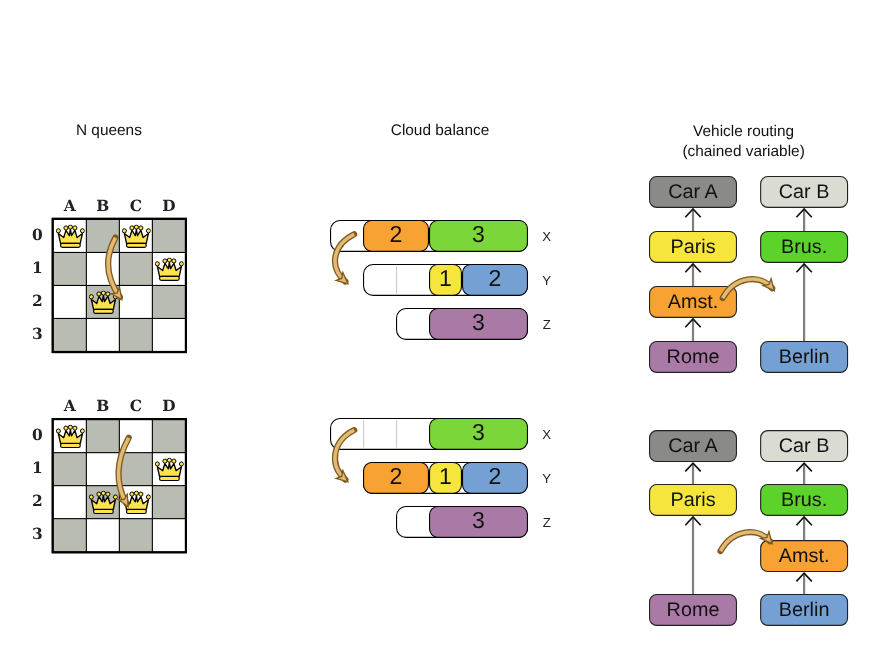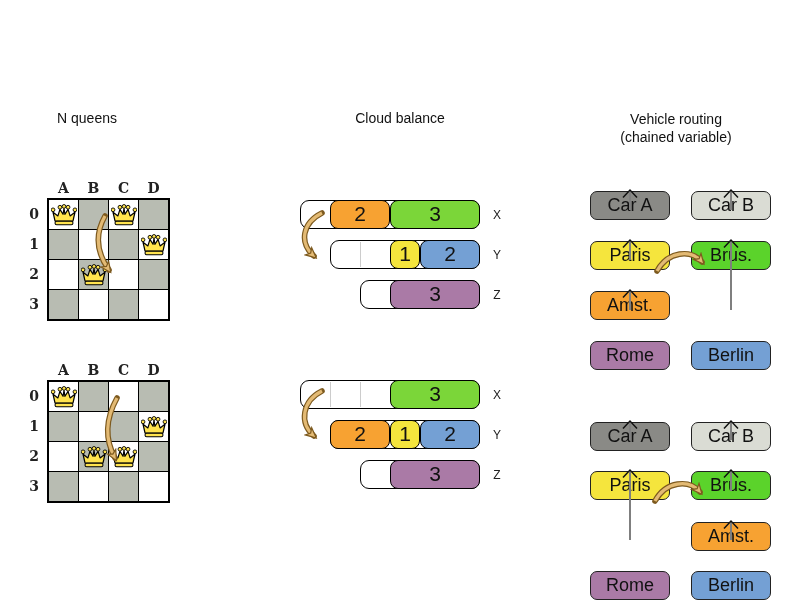--- a/index.html
+++ b/index.html
@@ -2,38 +2,38 @@
 <html><head>
 <meta charset="utf-8">
 <style>
   html,body{margin:0;padding:0;background:#fff;}
   #page{position:relative;width:800px;height:600px;background:#fff;overflow:hidden;
         font-family:"Liberation Sans",sans-serif;color:#111;}
   .abs{position:absolute;}
   .title{left:0;top:31px;width:800px;text-align:center;font-size:31px;color:#000;}
   .subtitle{left:0;top:67px;width:800px;text-align:center;font-size:13px;color:#111;}
   .section-label{font-size:14px;color:#111;text-align:center;}
-  #nq-label{left:27px;top:110px;width:120px;}
+  #nq-label{left:39px;top:110px;width:120px;}
   #cloud-label{left:320px;top:110px;width:160px;}
   #vr-label{left:579px;top:110px;width:194px;line-height:18px;}
   .host{position:absolute;left:0;top:0;width:0;height:0;overflow:visible;}
   .board-grid{position:absolute;display:grid;grid-template-columns:repeat(4,29px);
         grid-template-rows:repeat(4,29px);gap:1px;background:#000;border:2px solid #000;}
   .cell{width:29px;height:29px;}
   .board-label{position:absolute;font-family:"DejaVu Serif",serif;font-weight:600;
         font-size:14px;color:#222;text-align:center;}
   .queen{position:absolute;width:26px;height:23px;}
   .bar-container{position:absolute;height:29px;background:#fff;border:1.5px solid #000;
         border-radius:9px;box-sizing:border-box;}
   .bar-divider{position:absolute;width:1px;height:25px;background:#ccc;}
   .bar-seg{position:absolute;height:29px;border:1.5px solid #000;border-radius:8px;
         box-sizing:border-box;text-align:center;font-size:21px;line-height:26px;color:#111;}
   .bar-label{position:absolute;width:20px;font-size:12px;color:#222;text-align:center;}
   .vr-box{position:absolute;width:80px;height:29px;border:1.7px solid #222;border-radius:7px;
-        box-sizing:border-box;text-align:center;font-size:18px;line-height:26px;color:#111;margin-top:31px;}
+        box-sizing:border-box;text-align:center;font-size:18px;line-height:26px;color:#111;}
   #overlay{position:absolute;left:0;top:0;pointer-events:none;z-index:10;}
 </style>
 </head>
 <body>
 
 <div id="page">
 
   <div class="abs section-label" id="nq-label">N queens</div>
   <div class="abs section-label" id="vr-label">
     <div>Vehicle routing</div>

